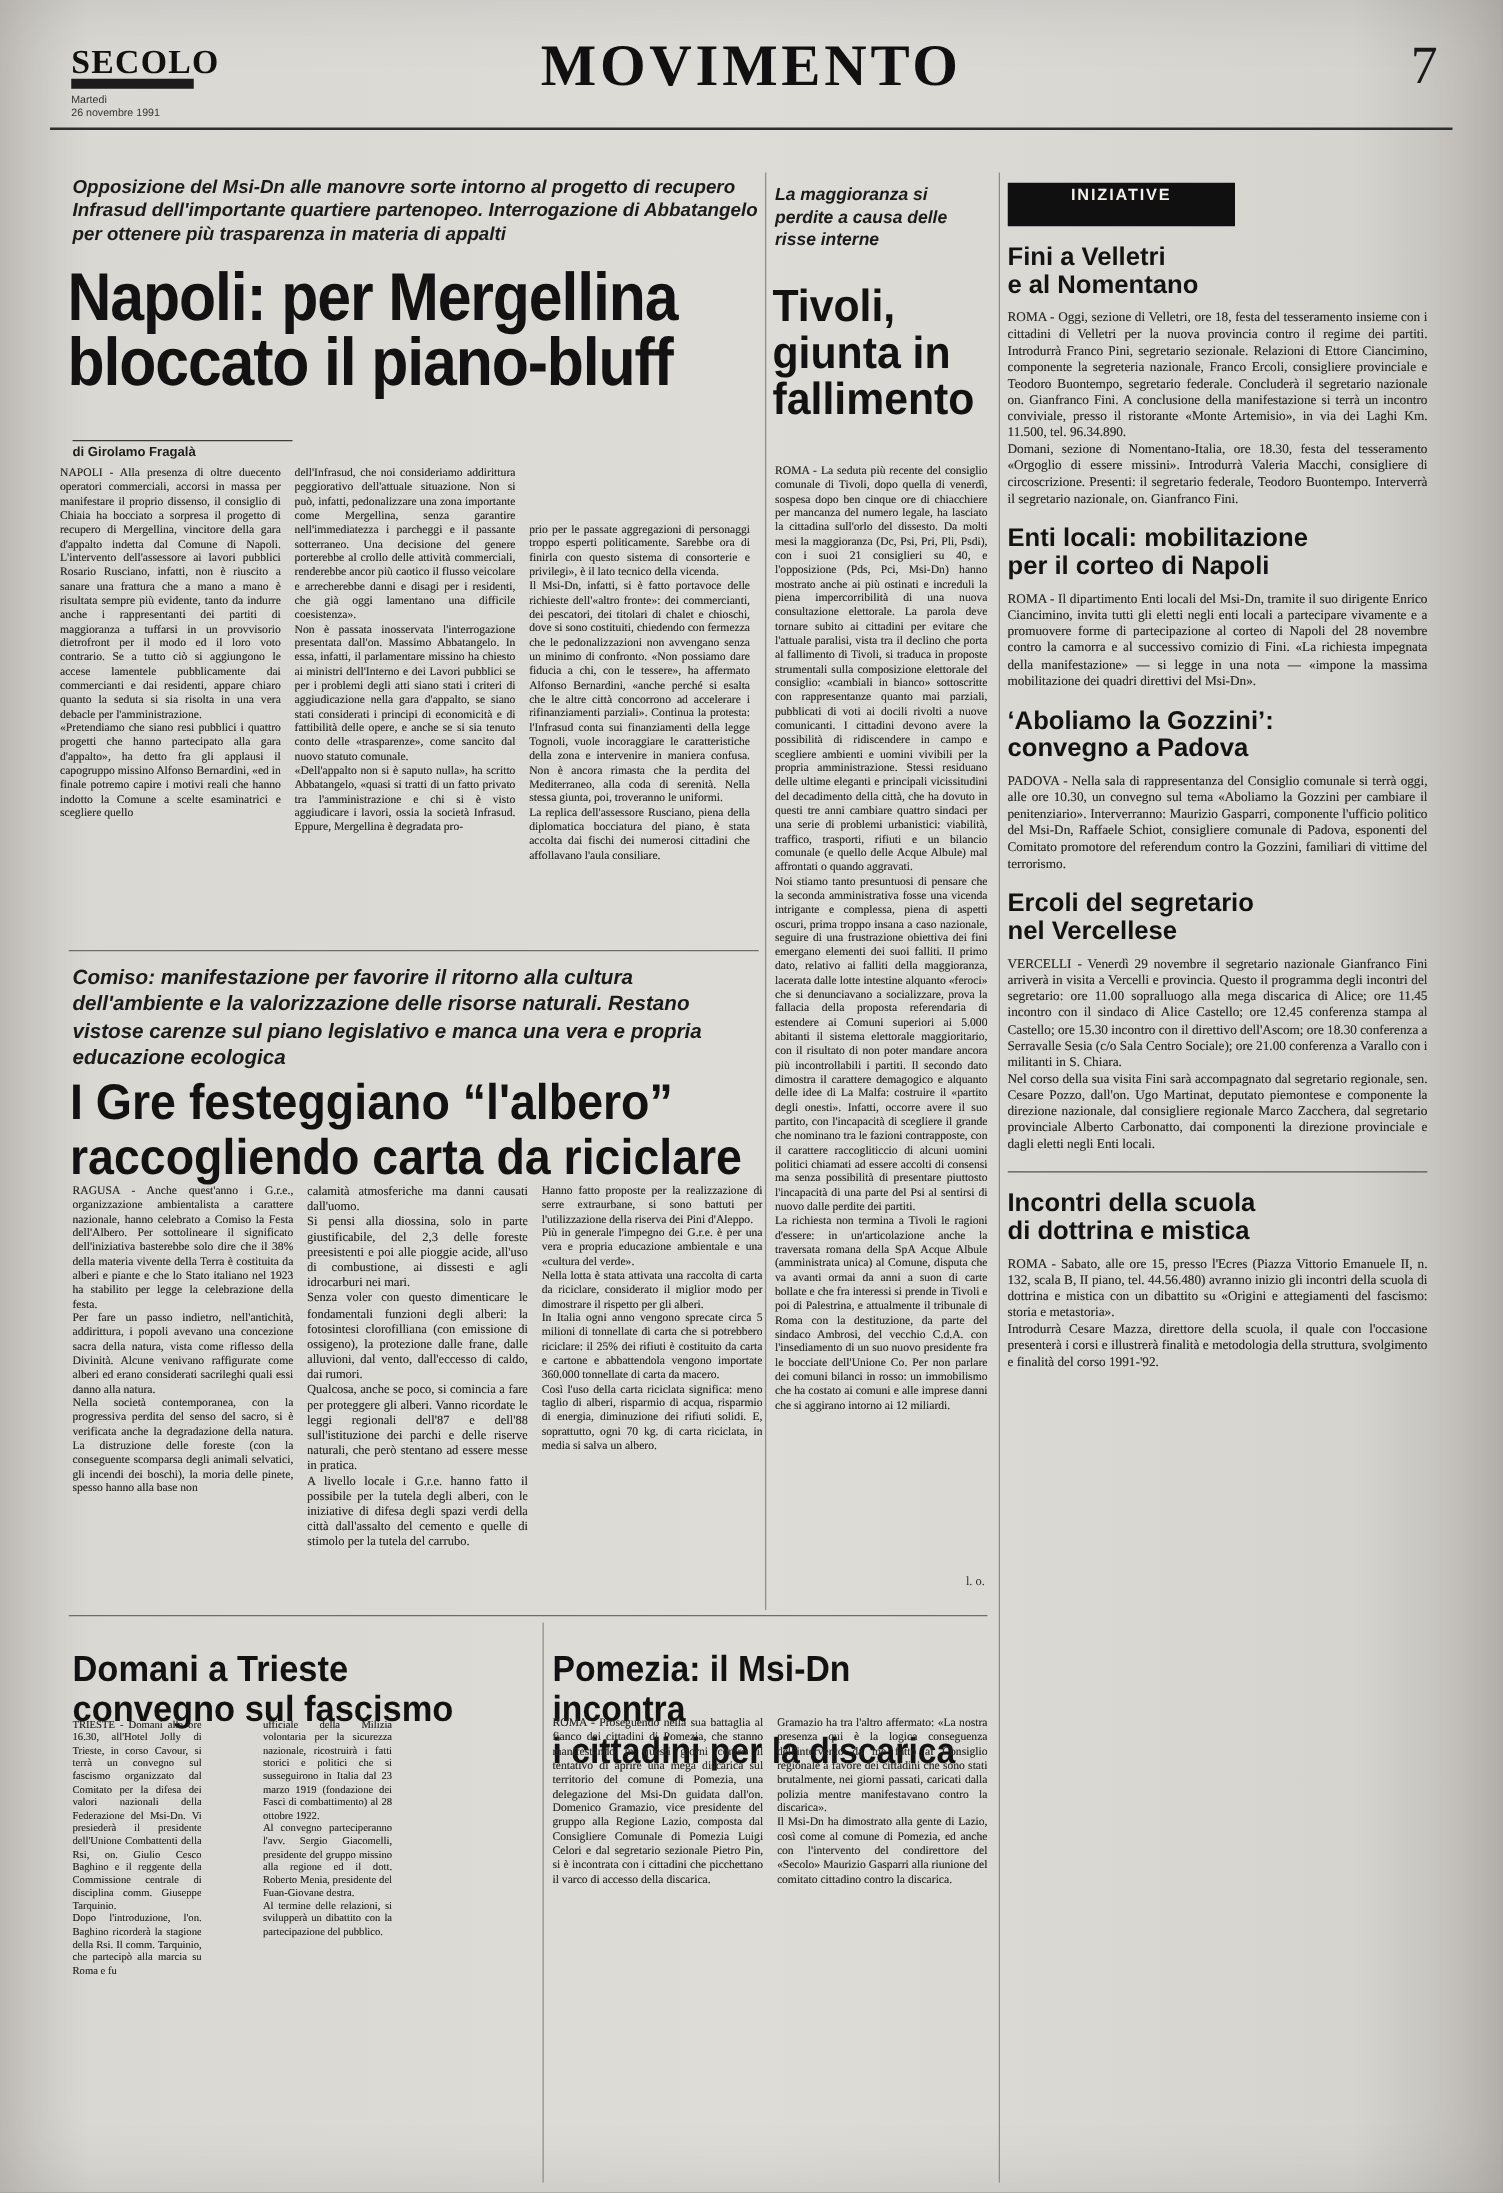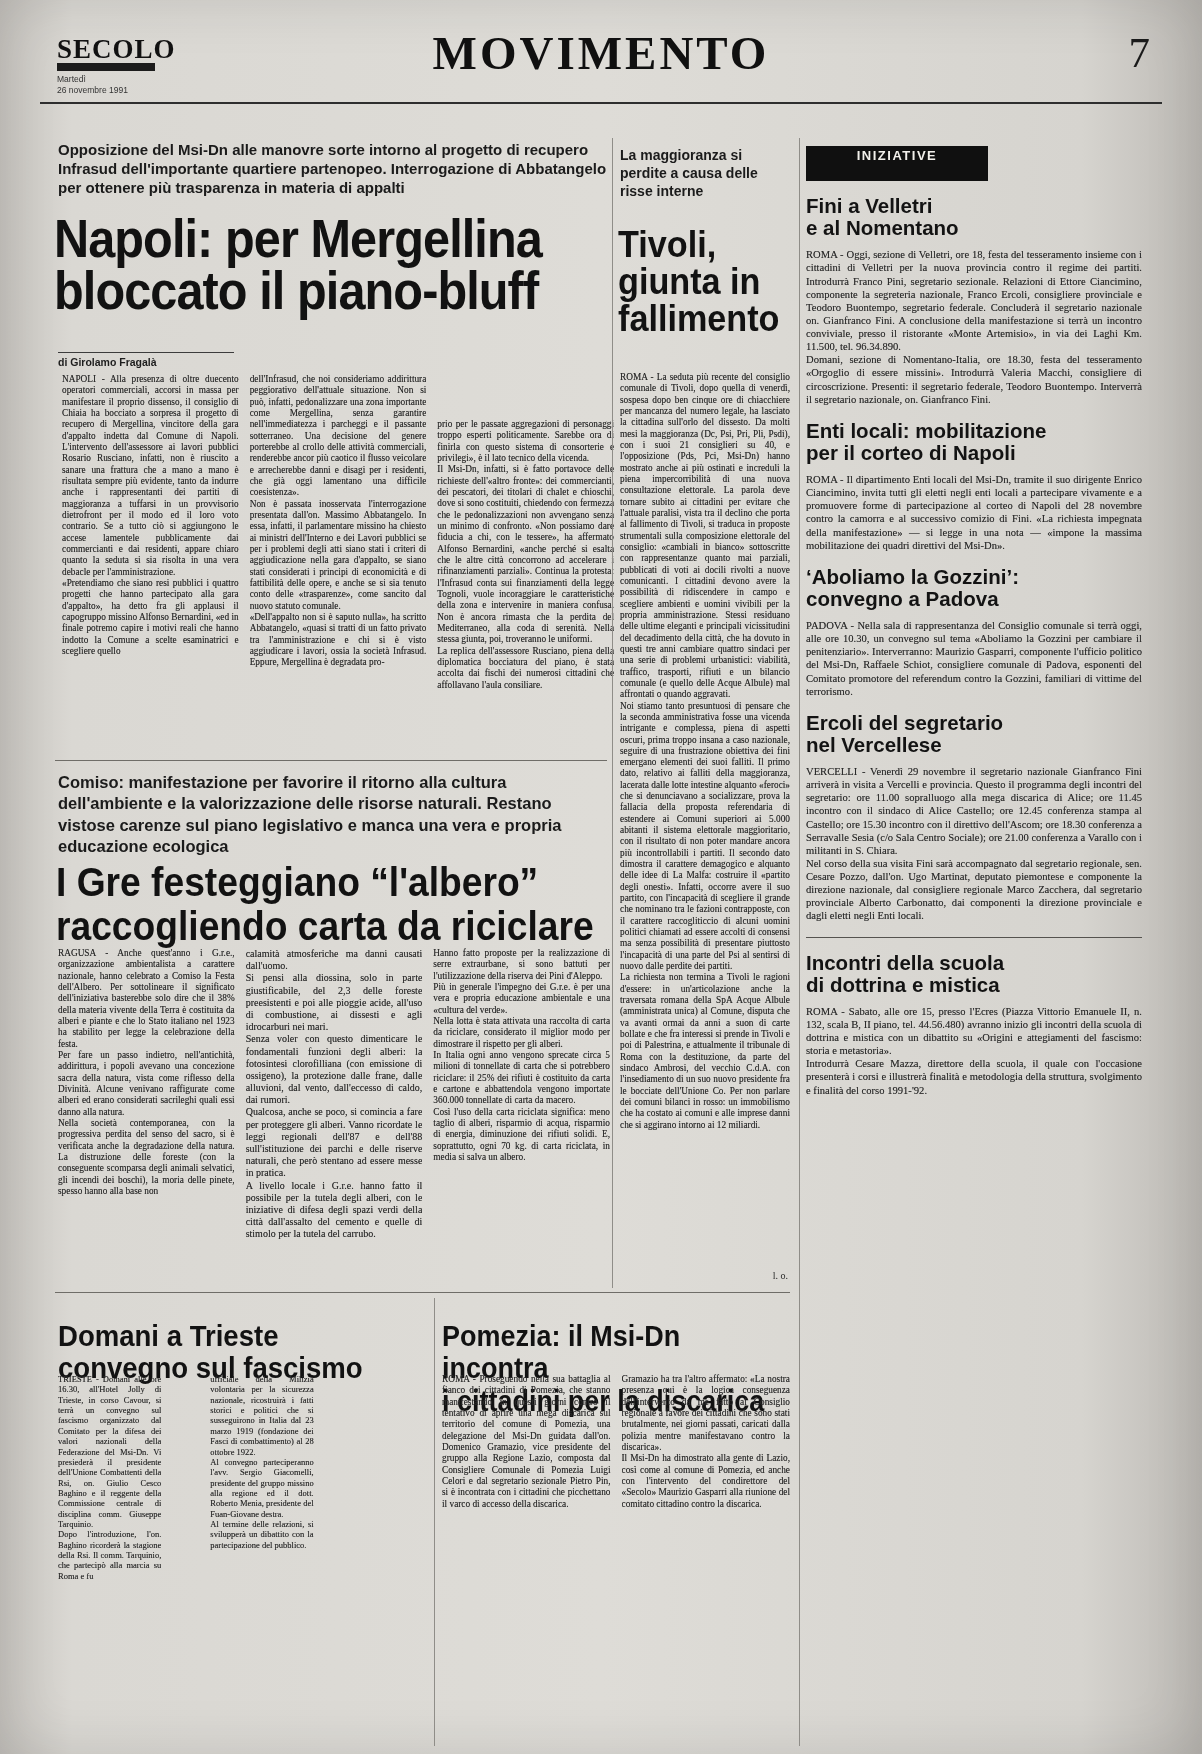--- a/index.html
+++ b/index.html
@@ -13,21 +13,21 @@
   
   .logo{font-family:"Liberation Serif",serif;font-weight:bold;font-size:27px;letter-spacing:1px;color:#111;}
   .logo-bar{background:#1c1c1c;}
   .mast-date{font-family:"Liberation Sans",sans-serif;font-size:8.5px;line-height:1.3;white-space:pre-line;color:#333;}
   .section-title{left:0;right:0;text-align:center;font-family:"Liberation Serif",serif;font-weight:bold;font-size:47px;letter-spacing:3px;color:#101010;}
   .page-num{font-family:"Liberation Serif",serif;font-size:43px;color:#1a1a1a;}
   .rule{background:#2e2e2e;}
   .thin-rule{background:#6f6d68;}
   .vrule{background:#8f8d88;width:1px;}
   
-  .kicker{font-family:"Liberation Sans",sans-serif;font-weight:bold;color:#1b1b1b;}
+  .kicker{font-family:"Liberation Sans",sans-serif;font-style:italic;font-weight:bold;color:#1b1b1b;}
   .hl{font-family:"Liberation Sans",sans-serif;font-weight:bold;white-space:pre-line;color:#121212;}
   .hl .inner{display:inline-block;transform-origin:left top;}
   .byline{font-family:"Liberation Sans",sans-serif;font-weight:bold;font-size:10.5px;border-top:1px solid #3c3c3c;padding-top:3px;color:#1d1d1d;}
   
   .bodytxt{font-family:"Liberation Serif",serif;text-align:justify;hyphens:auto;white-space:pre-line;color:#2a2a2a;text-shadow:0 0 .5px rgba(45,45,45,.55);}
   .cols{display:flex;}
   .bcol{overflow:hidden;}
   .sig{font-family:"Liberation Serif",serif;font-size:10px;text-align:right;color:#2a2a2a;}
   
   .rail{font-family:"Liberation Serif",serif;overflow:hidden;}
@@ -48,41 +48,41 @@
   <div class="abs section-title" style="top:26px;">MOVIMENTO</div>
   <div class="abs page-num" style="right:52px;top:28px;">7</div>
   <div class="abs rule" style="left:40px;top:102px;width:1122px;height:2px;"></div>
 
   <div class="abs kicker" style="left:58px;top:140px;width:552px;font-size:15px;line-height:1.28;">Opposizione del Msi-Dn alle manovre sorte intorno al progetto di recupero Infrasud dell'importante quartiere partenopeo. Interrogazione di Abbatangelo per ottenere più trasparenza in materia di appalti</div>
   <div class="abs hl" style="left:54px;top:194px;width:640px;">
     <span class="inner" style="font-size:54px;line-height:0.97;letter-spacing:-1px;transform:scaleX(0.9);">Napoli: per Mergellina
 bloccato il piano-bluff</span>
   </div>
   <div class="abs byline" style="left:58px;top:352px;width:176px;">di Girolamo Fragalà</div>
-  <div class="abs cols" style="left:62px;top:374px;width:552px;height:382px;gap:11px;">
+  <div class="abs cols" style="left:48px;top:374px;width:552px;height:382px;gap:11px;">
     <div class="bcol bodytxt" style="flex:1;font-size:9.3px;line-height:1.22;">NAPOLI - Alla presenza di oltre duecento operatori commerciali, accorsi in massa per manifestare il proprio dissenso, il consiglio di Chiaia ha bocciato a sorpresa il progetto di recupero di Mergellina, vincitore della gara d'appalto indetta dal Comune di Napoli. L'intervento dell'assessore ai lavori pubblici Rosario Rusciano, infatti, non è riuscito a sanare una frattura che a mano a mano è risultata sempre più evidente, tanto da indurre anche i rappresentanti dei partiti di maggioranza a tuffarsi in un provvisorio dietrofront per il modo ed il loro voto contrario. Se a tutto ciò si aggiungono le accese lamentele pubblicamente dai commercianti e dai residenti, appare chiaro quanto la seduta si sia risolta in una vera debacle per l'amministrazione.
 «Pretendiamo che siano resi pubblici i quattro progetti che hanno partecipato alla gara d'appalto», ha detto fra gli applausi il capogruppo missino Alfonso Bernardini, «ed in finale potremo capire i motivi reali che hanno indotto la Comune a scelte esaminatrici e scegliere quello</div>
     <div class="bcol bodytxt" style="flex:1;font-size:9.3px;line-height:1.22;">dell'Infrasud, che noi consideriamo addirittura peggiorativo dell'attuale situazione. Non si può, infatti, pedonalizzare una zona importante come Mergellina, senza garantire nell'immediatezza i parcheggi e il passante sotterraneo. Una decisione del genere porterebbe al crollo delle attività commerciali, renderebbe ancor più caotico il flusso veicolare e arrecherebbe danni e disagi per i residenti, che già oggi lamentano una difficile coesistenza».
 Non è passata inosservata l'interrogazione presentata dall'on. Massimo Abbatangelo. In essa, infatti, il parlamentare missino ha chiesto ai ministri dell'Interno e dei Lavori pubblici se per i problemi degli atti siano stati i criteri di aggiudicazione nella gara d'appalto, se siano stati considerati i principi di economicità e di fattibilità delle opere, e anche se si sia tenuto conto delle «trasparenze», come sancito dal nuovo statuto comunale.
 «Dell'appalto non si è saputo nulla», ha scritto Abbatangelo, «quasi si tratti di un fatto privato tra l'amministrazione e chi si è visto aggiudicare i lavori, ossia la società Infrasud. Eppure, Mergellina è degradata pro-</div>
     <div class="bcol bodytxt" style="flex:1;font-size:9.3px;line-height:1.22;margin-top:45px;">prio per le passate aggregazioni di personaggi troppo esperti politicamente. Sarebbe ora di finirla con questo sistema di consorterie e privilegi», è il lato tecnico della vicenda.
 Il Msi-Dn, infatti, si è fatto portavoce delle richieste dell'«altro fronte»: dei commercianti, dei pescatori, dei titolari di chalet e chioschi, dove si sono costituiti, chiedendo con fermezza che le pedonalizzazioni non avvengano senza un minimo di confronto. «Non possiamo dare fiducia a chi, con le tessere», ha affermato Alfonso Bernardini, «anche perché si esalta che le altre città concorrono ad accelerare i rifinanziamenti parziali». Continua la protesta: l'Infrasud conta sui finanziamenti della legge Tognoli, vuole incoraggiare le caratteristiche della zona e intervenire in maniera confusa. Non è ancora rimasta che la perdita del Mediterraneo, alla coda di serenità. Nella stessa giunta, poi, troveranno le uniformi.
 La replica dell'assessore Rusciano, piena della diplomatica bocciatura del piano, è stata accolta dai fischi dei numerosi cittadini che affollavano l'aula consiliare.</div>
   </div>
 
   <div class="abs kicker" style="left:620px;top:146px;width:162px;font-size:14px;line-height:1.3;">La maggioranza si perdite a causa delle risse interne</div>
   <div class="abs hl" style="left:618px;top:208px;width:180px;">
     <span class="inner" style="font-size:36px;line-height:1.03;transform:scaleX(0.95);">Tivoli,
 giunta in
 fallimento</span>
   </div>
   <div class="abs bodytxt" style="left:620px;top:372px;width:170px;height:882px;overflow:hidden;font-size:9.3px;line-height:1.22;">ROMA - La seduta più recente del consiglio comunale di Tivoli, dopo quella di venerdì, sospesa dopo ben cinque ore di chiacchiere per mancanza del numero legale, ha lasciato la cittadina sull'orlo del dissesto. Da molti mesi la maggioranza (Dc, Psi, Pri, Pli, Psdi), con i suoi 21 consiglieri su 40, e l'opposizione (Pds, Pci, Msi-Dn) hanno mostrato anche ai più ostinati e increduli la piena impercorribilità di una nuova consultazione elettorale. La parola deve tornare subito ai cittadini per evitare che l'attuale paralisi, vista tra il declino che porta al fallimento di Tivoli, si traduca in proposte strumentali sulla composizione elettorale del consiglio: «cambiali in bianco» sottoscritte con rappresentanze quanto mai parziali, pubblicati di voti ai docili rivolti a nuove comunicanti. I cittadini devono avere la possibilità di ridiscendere in campo e scegliere ambienti e uomini vivibili per la propria amministrazione. Stessi residuano delle ultime eleganti e principali vicissitudini del decadimento della città, che ha dovuto in questi tre anni cambiare quattro sindaci per una serie di problemi urbanistici: viabilità, traffico, trasporti, rifiuti e un bilancio comunale (e quello delle Acque Albule) mal affrontati o quando aggravati.
 Noi stiamo tanto presuntuosi di pensare che la seconda amministrativa fosse una vicenda intrigante e complessa, piena di aspetti oscuri, prima troppo insana a caso nazionale, seguire di una frustrazione obiettiva dei fini emergano elementi dei suoi falliti. Il primo dato, relativo ai falliti della maggioranza, lacerata dalle lotte intestine alquanto «feroci» che si denunciavano a socializzare, prova la fallacia della proposta referendaria di estendere ai Comuni superiori ai 5.000 abitanti il sistema elettorale maggioritario, con il risultato di non poter mandare ancora più incontrollabili i partiti. Il secondo dato dimostra il carattere demagogico e alquanto delle idee di La Malfa: costruire il «partito degli onesti». Infatti, occorre avere il suo partito, con l'incapacità di scegliere il grande che nominano tra le fazioni contrapposte, con il carattere raccogliticcio di alcuni uomini politici chiamati ad essere accolti di consensi ma senza possibilità di presentare piuttosto l'incapacità di una parte del Psi al sentirsi di nuovo dalle perdite dei partiti.
 La richiesta non termina a Tivoli le ragioni d'essere: in un'articolazione anche la traversata romana della SpA Acque Albule (amministrata unica) al Comune, disputa che va avanti ormai da anni a suon di carte bollate e che fra interessi si prende in Tivoli e poi di Palestrina, e attualmente il tribunale di Roma con la destituzione, da parte del sindaco Ambrosi, del vecchio C.d.A. con l'insediamento di un suo nuovo presidente fra le bocciate dell'Unione Co. Per non parlare dei comuni bilanci in rosso: un immobilismo che ha costato ai comuni e alle imprese danni che si aggirano intorno ai 12 miliardi.</div>
-  <div class="abs sig" style="left:620px;top:1260px;width:168px;margin-top:10px;">l. o.</div>
+  <div class="abs sig" style="left:620px;top:1260px;width:168px;">l. o.</div>
 
   <div class="abs rail" style="left:806px;top:146px;width:336px;height:1600px;">
     <div class="tagbar">INIZIATIVE</div>
     <h3>Fini a Velletri
 e al Nomentano</h3>
     <div class="rb">ROMA - Oggi, sezione di Velletri, ore 18, festa del tesseramento insieme con i cittadini di Velletri per la nuova provincia contro il regime dei partiti. Introdurrà Franco Pini, segretario sezionale. Relazioni di Ettore Ciancimino, componente la segreteria nazionale, Franco Ercoli, consigliere provinciale e Teodoro Buontempo, segretario federale. Concluderà il segretario nazionale on. Gianfranco Fini. A conclusione della manifestazione si terrà un incontro conviviale, presso il ristorante «Monte Artemisio», in via dei Laghi Km. 11.500, tel. 96.34.890.
 Domani, sezione di Nomentano-Italia, ore 18.30, festa del tesseramento «Orgoglio di essere missini». Introdurrà Valeria Macchi, consigliere di circoscrizione. Presenti: il segretario federale, Teodoro Buontempo. Interverrà il segretario nazionale, on. Gianfranco Fini.</div>
     <h3>Enti locali: mobilitazione
 per il corteo di Napoli</h3>
     <div class="rb">ROMA - Il dipartimento Enti locali del Msi-Dn, tramite il suo dirigente Enrico Ciancimino, invita tutti gli eletti negli enti locali a partecipare vivamente e a promuovere forme di partecipazione al corteo di Napoli del 28 novembre contro la camorra e al successivo comizio di Fini. «La richiesta impegnata della manifestazione» — si legge in una nota — «impone la massima mobilitazione dei quadri direttivi del Msi-Dn».</div>

